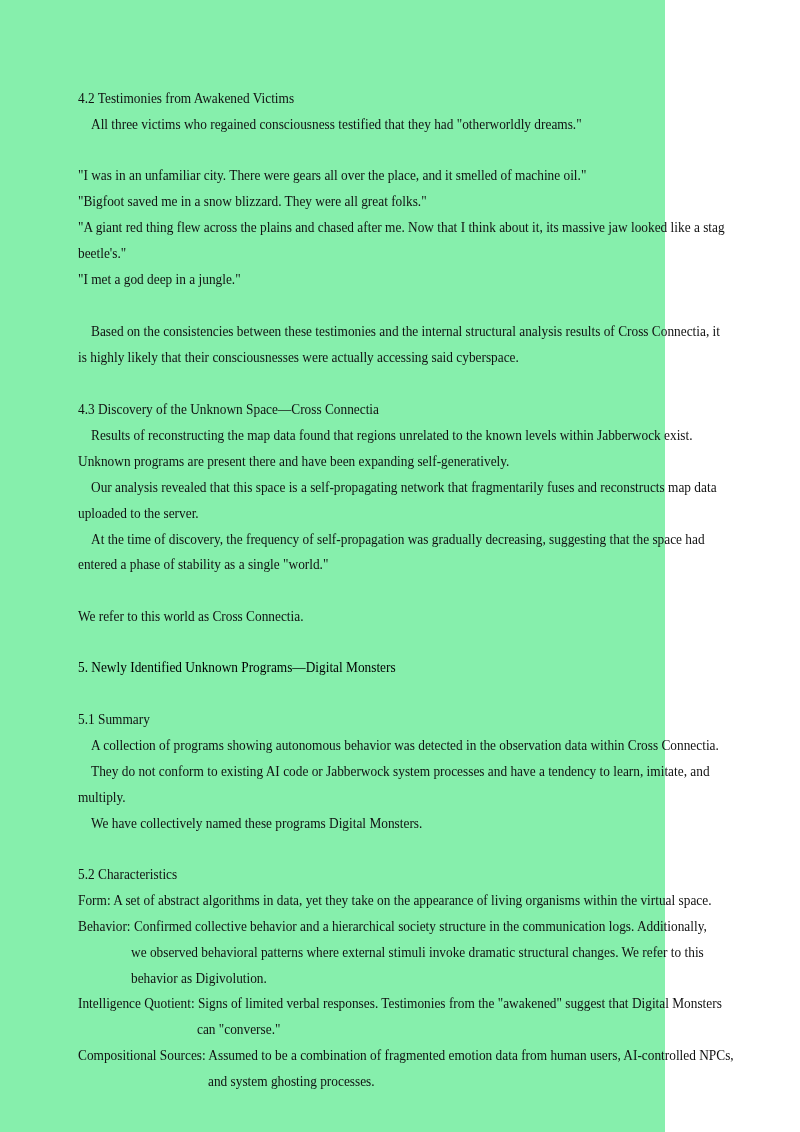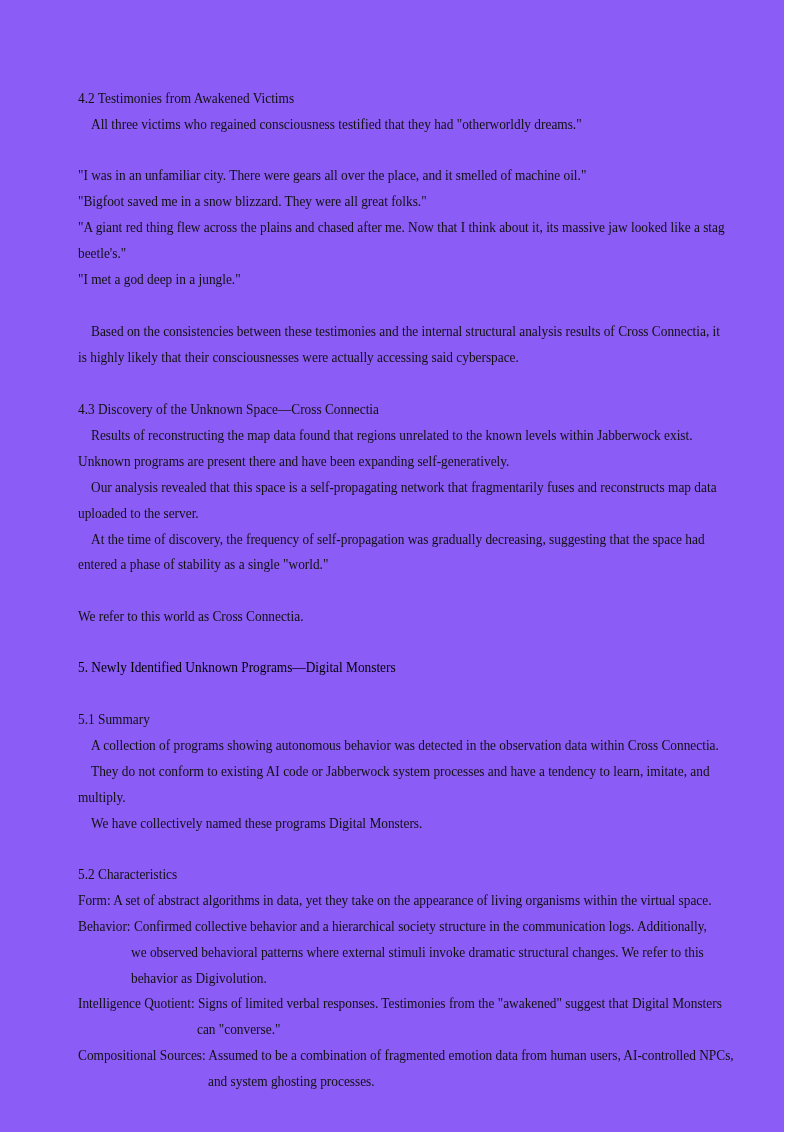--- a/index.html
+++ b/index.html
@@ -1,17 +1,17 @@
 <!DOCTYPE html>
 <html><head>
 <meta charset="utf-8">
 <style>
   html, body { margin: 0; padding: 0; background: #ffffff; }
   body { width: 800px; height: 1132px; position: relative; overflow: hidden; }
-  .page { position: absolute; left: 0; top: 0; width: 784px; height: 1132px; background: #8b5cf6; }
+  .page { position: absolute; left: 0; top: 0; width: 665px; height: 1132px; background: #86efac; }
   .ln {
     position: absolute;
     white-space: nowrap;
     font-family: "Liberation Serif", serif;
     font-size: 15.5px;
     line-height: 18px;
     color: #111111;
     transform-origin: 0 0;
     transform: scaleX(0.86);
   }

